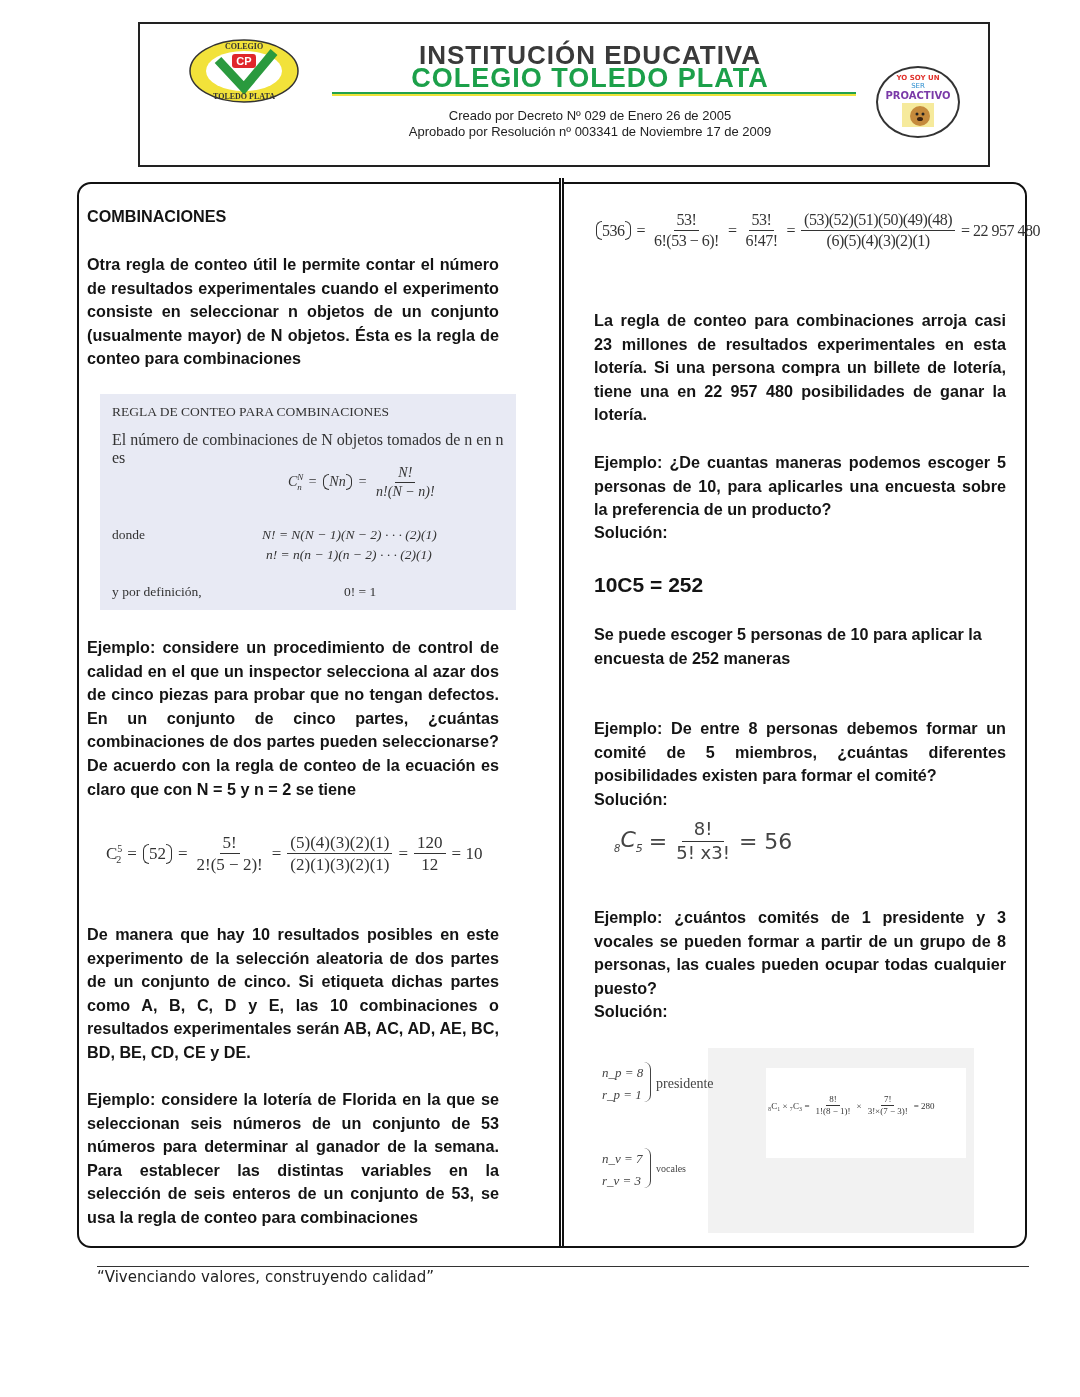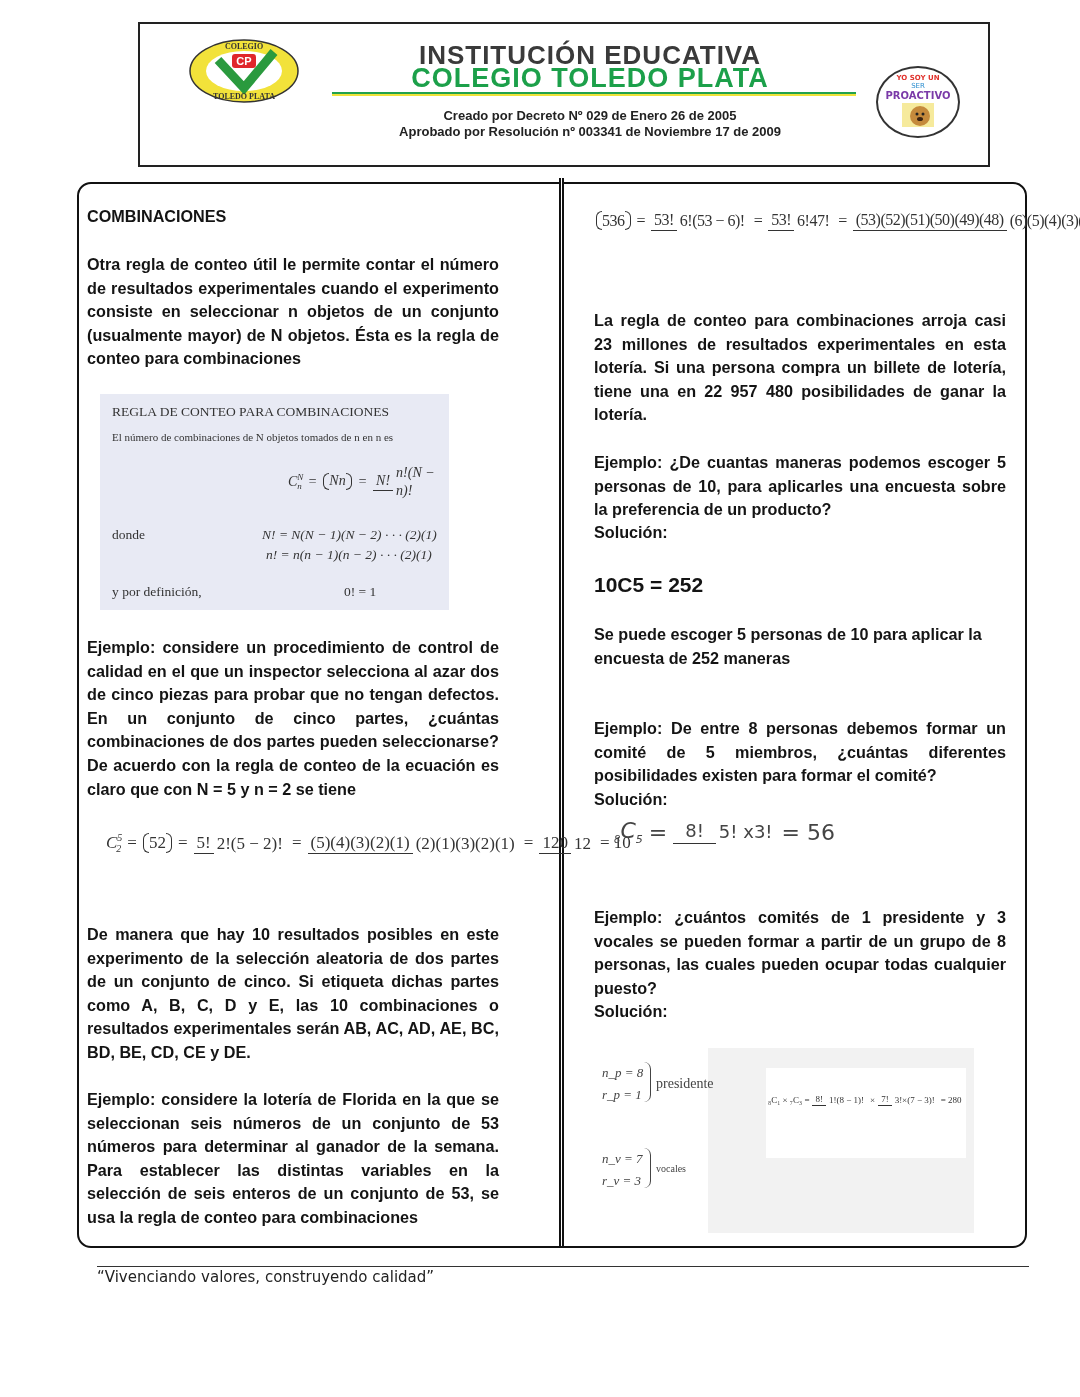--- a/index.html
+++ b/index.html
@@ -4,47 +4,47 @@
 <style>
   html, body { margin: 0; padding: 0; background: #ffffff; }
   body { width: 1080px; height: 1397px; position: relative; overflow: hidden; font-family: "DejaVu Sans", sans-serif; color: #111; }
 
   
   .header { position: absolute; left: 138px; top: 22px; width: 852px; height: 145px; border: 2px solid #222; box-sizing: border-box; background: #fff; }
   .logo-left { position: absolute; left: 48px; top: 14px; width: 112px; height: 66px; }
   .title1 { position: absolute; left: 190px; top: 18px; width: 520px; text-align: center; font-family: "Liberation Sans", sans-serif; font-weight: bold; font-size: 26px; color: #3a3a3a; letter-spacing: 1px; line-height: 26px; }
   .title2 { position: absolute; left: 190px; top: 40px; width: 520px; text-align: center; font-family: "Liberation Sans", sans-serif; font-weight: bold; font-size: 27px; color: #1ca04a; letter-spacing: 1px; line-height: 28px; }
   .title-bar { position: absolute; left: 192px; top: 68px; width: 524px; height: 4px; background: linear-gradient(#22a24e 0 50%, #f0e23a 50% 100%); }
-  .info { position: absolute; left: 190px; top: 84px; width: 520px; text-align: center; font-family: "Liberation Sans", sans-serif; font-size: 13px; line-height: 16px; color: #222; font-weight: bold; }
+  .info { position: absolute; left: 190px; top: 84px; width: 520px; text-align: center; font-family: "Liberation Sans", sans-serif; font-size: 13px; line-height: 16px; color: #222; }
   .badge { position: absolute; left: 736px; top: 42px; width: 84px; height: 72px; border: 2px solid #333; border-radius: 50%; box-sizing: border-box; background: #fff; text-align: center; overflow: hidden; }
   .badge .b1 { font-size: 7px; color: #e0302a; font-weight: bold; margin-top: 6px; line-height: 8px; }
   .badge .b2 { font-size: 7px; color: #2d8fd0; line-height: 8px; }
   .badge .b3 { font-size: 10px; color: #7a3aa8; font-weight: bold; line-height: 11px; }
 
   
   .frame { position: absolute; left: 77px; top: 182px; width: 950px; height: 1066px; border: 2px solid #111; border-radius: 14px; box-sizing: border-box; }
   .divider { position: absolute; left: 559px; top: 178px; width: 5px; height: 1068px; border-left: 2px solid #111; border-right: 2px solid #111; box-sizing: border-box; background: #fff; }
 
   .col { position: absolute; font-family: "Liberation Sans", sans-serif; font-weight: bold; font-size: 16.2px; line-height: 23.6px; color: #141414; }
   .left { left: 87px; width: 412px; }
   .right { left: 594px; width: 412px; }
   .just { text-align: justify; text-align-last: left; }
 
   
-  .rulebox { position: absolute; left: 100px; top: 394px; width: 349px; height: 216px; background: #e8eaf4; font-family: "Liberation Serif", serif; color: #333; }
+  .rulebox { position: absolute; left: 100px; top: 394px; width: 416px; height: 216px; background: #e8eaf4; font-family: "Liberation Serif", serif; color: #333; }
   .rulebox .rt { position: absolute; left: 12px; top: 10px; font-size: 13.5px; }
-  .rulebox .rs { position: absolute; left: 12px; top: 37px; font-size: 11px; }
+  .rulebox .rs { position: absolute; left: 12px; top: 37px; font-size: 16px; }
   .rulebox .formula { position: absolute; left: 188px; top: 70px; font-size: 14px; font-style: italic; display: flex; align-items: center; gap: 6px; }
   .rulebox .donde { position: absolute; left: 12px; top: 133px; font-size: 13.5px; }
   .rulebox .f1 { position: absolute; left: 162px; top: 133px; font-size: 13.5px; }
   .rulebox .f2 { position: absolute; left: 166px; top: 153px; font-size: 13.5px; }
   .rulebox .ypor { position: absolute; left: 12px; top: 190px; font-size: 13.5px; }
   .rulebox .f3 { position: absolute; left: 244px; top: 190px; font-size: 13.5px; }
 
-  .frac { display: inline-flex; flex-direction: row; align-items: center; vertical-align: middle; }
+  .frac { display: inline-flex; flex-direction: column; align-items: center; vertical-align: middle; }
   .frac .num { border-bottom: 1.3px solid #333; padding: 0 3px; line-height: 1.25; }
   .frac .den { padding: 0 3px; line-height: 1.25; }
   .binom { display: inline-flex; flex-direction: row; align-items: center; vertical-align: middle; position: relative; padding: 0 6px; line-height: 1.2; }
   .binom::before, .binom::after { content: ""; position: absolute; top: 0; bottom: 0; width: 5px; border: 1.3px solid #333; }
   .binom::before { left: 0; border-right: none; border-radius: 6px 0 0 6px; }
   .binom::after { right: 0; border-left: none; border-radius: 0 6px 6px 0; }
 
   .eq { position: absolute; font-family: "Liberation Serif", serif; color: #333; display: flex; align-items: center; gap: 6px; white-space: nowrap; }
 
   .big { font-size: 21px; line-height: 26px; }
@@ -117,21 +117,21 @@
   <div class="donde">donde</div>
   <div class="f1" style="font-style:italic">N! = N(N − 1)(N − 2) · · · (2)(1)</div>
   <div class="f2" style="font-style:italic">n! = n(n − 1)(n − 2) · · · (2)(1)</div>
   <div class="ypor">y por definición,</div>
   <div class="f3">0! = 1</div>
 </div>
 
 <div class="col left just" style="top:636px;">Ejemplo: considere un procedimiento de control de calidad en el que un inspector selecciona al azar dos de cinco piezas para probar que no tengan defectos. En un conjunto de cinco partes, ¿cuántas combinaciones de dos partes pueden seleccionarse? De acuerdo con la regla de conteo de la ecuación es claro que con N = 5 y n = 2 se tiene</div>
 
 <div class="eq" style="left:106px; top:832px; font-size:17px;">
-  <span style="font-style:italic"><span>C</span><sup style="font-size:10px">5</sup><sub style="font-size:10px;margin-left:-6px">2</sub></span>
+  <span style=""><span>C</span><sup style="font-size:10px">5</sup><sub style="font-size:10px;margin-left:-6px">2</sub></span>
   <span>=</span>
   <span class="binom">
       <span>5</span>
       <span>2</span>
     </span>
   <span>=</span>
   <span class="frac">
       <span class="num">5!</span>
       <span class="den">2!(5 − 2)!</span>
     </span>

